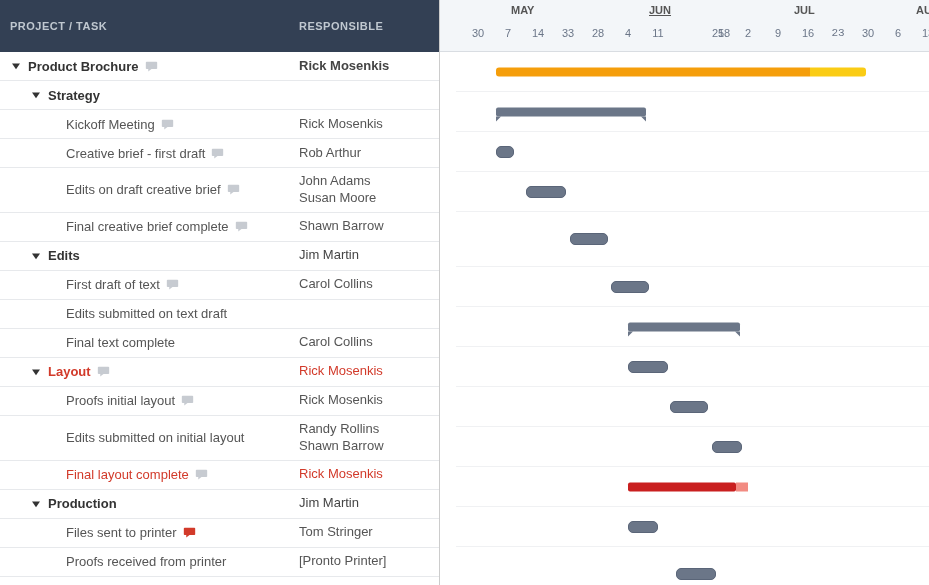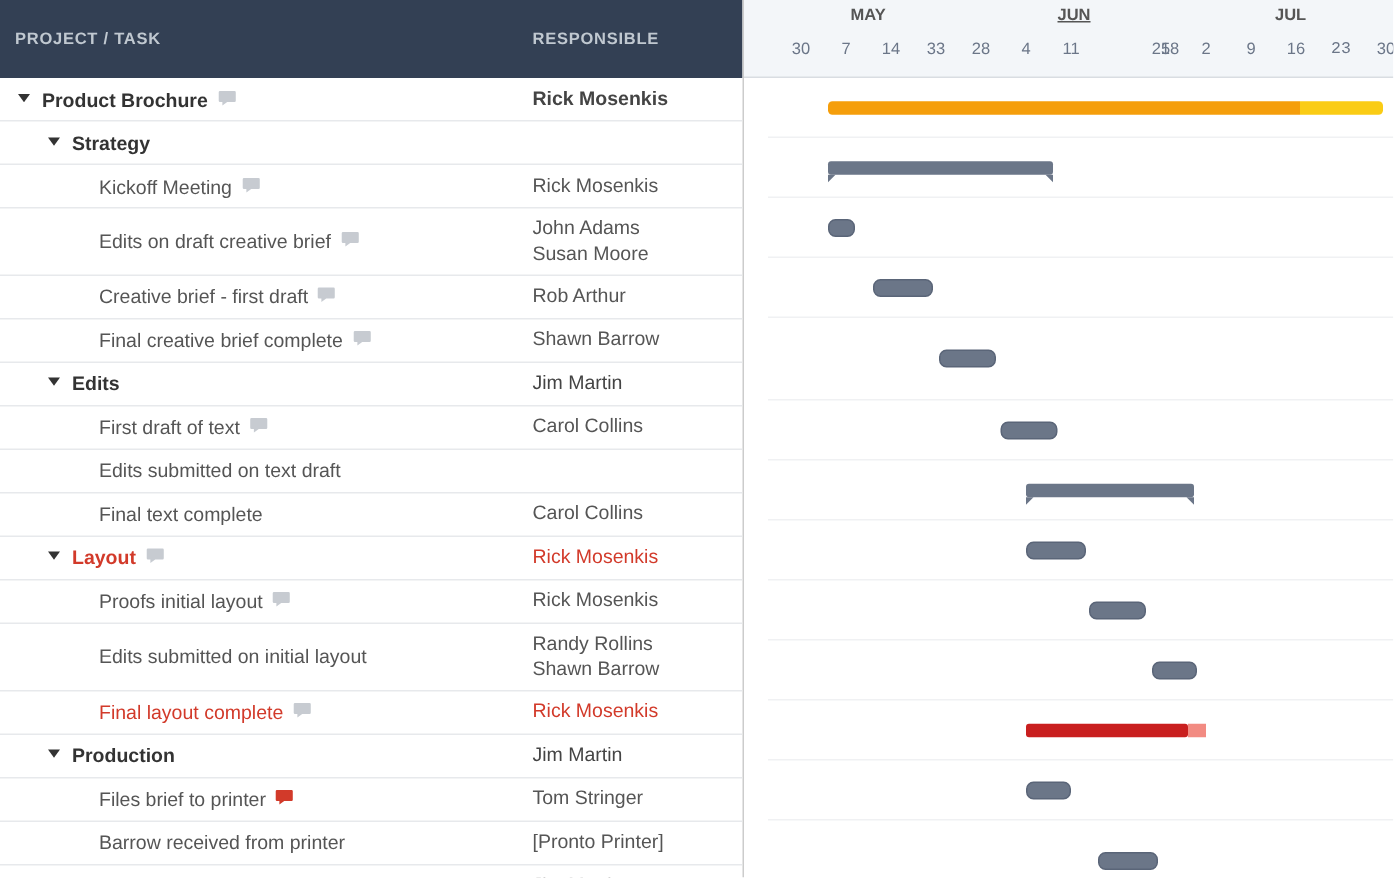--- a/index.html
+++ b/index.html
@@ -1,33 +1,33 @@
 <!DOCTYPE html>
 <html><head>
 <meta charset="utf-8">
 <style>
 * { margin: 0; padding: 0; box-sizing: border-box; }
 body { font-family: -apple-system, BlinkMacSystemFont, "Segoe UI", Arial, sans-serif; font-size: 13px; color: #333; background: #fff; width: 929px; height: 585px; overflow: hidden; }
 .app { display: flex; height: 100%; }
-.left-pane { width: 496px; border-right: 1px solid #ccc; overflow: hidden; }
+.left-pane { width: 440px; border-right: 1px solid #ccc; overflow: hidden; }
 .right-pane { flex: 1; position: relative; overflow: hidden; }
 .header-row { background: #334054; color: #c0c8d0; display: flex; align-items: center; height: 52px; font-size: 11px; letter-spacing: 0.5px; font-weight: 600; }
 .header-row .col-task { padding-left: 10px; flex: 1; }
 .header-row .col-resp { width: 140px; }
 .timeline-header { background: #f3f6f9; position: relative; height: 52px; border-bottom: 1px solid #d9dde2; }
 .timeline-months { position: absolute; top: 4px; left: 0; right: 0; height: 22px; }
 .timeline-months span { position: absolute; font-size: 11px; font-weight: 700; color: #555; }
 .timeline-days { position: absolute; bottom: 0; left: 0; right: 0; height: 24px; display: flex; }
 .timeline-days .day { position: absolute; font-size: 11px; color: #6b7688; transform: translateX(-50%); }
 .collapse-handle { position: absolute; left: 0; top: 0; width: 16px; height: 52px; background: #334054; display: flex; align-items: center; justify-content: center; cursor: pointer; }
 .collapse-handle svg { width: 7px; height: 10px; }
 .rows { }
 .row { display: flex; align-items: center; min-height: 29px; border-bottom: 1px solid #e7e9ec; padding: 5px 0; }
 .left-pane .row.project { font-weight: 700; }
-.row .task-cell { flex: 1; display: flex; align-items: flex-start; padding-left: 10px; }
+.row .task-cell { flex: 1; display: flex; align-items: center; padding-left: 10px; }
 .row .resp-cell { width: 140px; color: #444; line-height: 1.3; }
 .row.project .resp-cell { font-weight: 700; }
 .row.group .task-cell { font-weight: 700; padding-left: 30px; }
 .row.leaf .task-cell { padding-left: 66px; color: #555; }
 .row.group .resp-cell { color: #444; }
 .row.leaf .resp-cell { color: #555; }
 .toggle { width: 12px; height: 12px; display: inline-flex; align-items: center; justify-content: center; margin-right: 6px; cursor: pointer; }
 .toggle svg { width: 8px; height: 8px; }
 .comment-icon { margin-left: 6px; opacity: 0.55; display: inline-flex; }
 .comment-icon.red { opacity: 1; }
@@ -87,44 +87,44 @@
           <div class="task-cell">
             <span class="">Kickoff Meeting</span>
             <span class="comment-icon">
               <svg viewBox="0 0 16 16">
                 <path d="M2 2h12a1 1 0 0 1 1 1v7a1 1 0 0 1-1 1H8l-4 3v-3H2a1 1 0 0 1-1-1V3a1 1 0 0 1 1-1z" fill="#9aa2ad"></path>
               </svg>
             </span>
           </div>
           <div class="resp-cell">Rick Mosenkis</div>
         </div>
+        <div class="row leaf">
+          <div class="task-cell">
+            <span class="">Creative brief - first draft</span>
+            <span class="comment-icon">
+              <svg viewBox="0 0 16 16">
+                <path d="M2 2h12a1 1 0 0 1 1 1v7a1 1 0 0 1-1 1H8l-4 3v-3H2a1 1 0 0 1-1-1V3a1 1 0 0 1 1-1z" fill="#9aa2ad"></path>
+              </svg>
+            </span>
+          </div>
+          <div class="resp-cell">Rob Arthur</div>
+        </div>
         <div class="row leaf tall" style="min-height: 44px;">
           <div class="task-cell">
             <span class="">Edits on draft creative brief</span>
             <span class="comment-icon">
               <svg viewBox="0 0 16 16">
                 <path d="M2 2h12a1 1 0 0 1 1 1v7a1 1 0 0 1-1 1H8l-4 3v-3H2a1 1 0 0 1-1-1V3a1 1 0 0 1 1-1z" fill="#9aa2ad"></path>
               </svg>
             </span>
           </div>
           <div class="resp-cell">John Adams<br>Susan Moore</div>
         </div>
         <div class="row leaf">
           <div class="task-cell">
-            <span class="">Creative brief - first draft</span>
-            <span class="comment-icon">
-              <svg viewBox="0 0 16 16">
-                <path d="M2 2h12a1 1 0 0 1 1 1v7a1 1 0 0 1-1 1H8l-4 3v-3H2a1 1 0 0 1-1-1V3a1 1 0 0 1 1-1z" fill="#9aa2ad"></path>
-              </svg>
-            </span>
-          </div>
-          <div class="resp-cell">Rob Arthur</div>
-        </div>
-        <div class="row leaf">
-          <div class="task-cell">
             <span class="">Final creative brief complete</span>
             <span class="comment-icon">
               <svg viewBox="0 0 16 16">
                 <path d="M2 2h12a1 1 0 0 1 1 1v7a1 1 0 0 1-1 1H8l-4 3v-3H2a1 1 0 0 1-1-1V3a1 1 0 0 1 1-1z" fill="#9aa2ad"></path>
               </svg>
             </span>
           </div>
           <div class="resp-cell">Shawn Barrow</div>
         </div>
         <div class="row group">
@@ -211,32 +211,32 @@
               <svg viewBox="0 0 10 10">
                 <path d="M0 2 L10 2 L5 9 Z" fill="#333"></path>
               </svg>
             </span>
             <span class="">Production</span>
           </div>
           <div class="resp-cell">Jim Martin</div>
         </div>
         <div class="row leaf">
           <div class="task-cell">
-            <span class="">Files brief to printer</span>
+            <span class="">Files sent to printer</span>
             <span class="comment-icon red">
               <svg viewBox="0 0 16 16">
                 <path d="M2 2h12a1 1 0 0 1 1 1v7a1 1 0 0 1-1 1H8l-4 3v-3H2a1 1 0 0 1-1-1V3a1 1 0 0 1 1-1z" fill="#d23a2a"></path>
               </svg>
             </span>
           </div>
           <div class="resp-cell">Tom Stringer</div>
         </div>
         <div class="row leaf">
           <div class="task-cell">
-            <span class="">Barrow received from printer</span>
+            <span class="">Proofs received from printer</span>
           </div>
           <div class="resp-cell">[Pronto Printer]</div>
         </div>
         <div class="row leaf">
           <div class="task-cell">
             <span class="">Final brochure back from printer</span>
           </div>
           <div class="resp-cell">Jim Martin</div>
         </div>
       </div>

